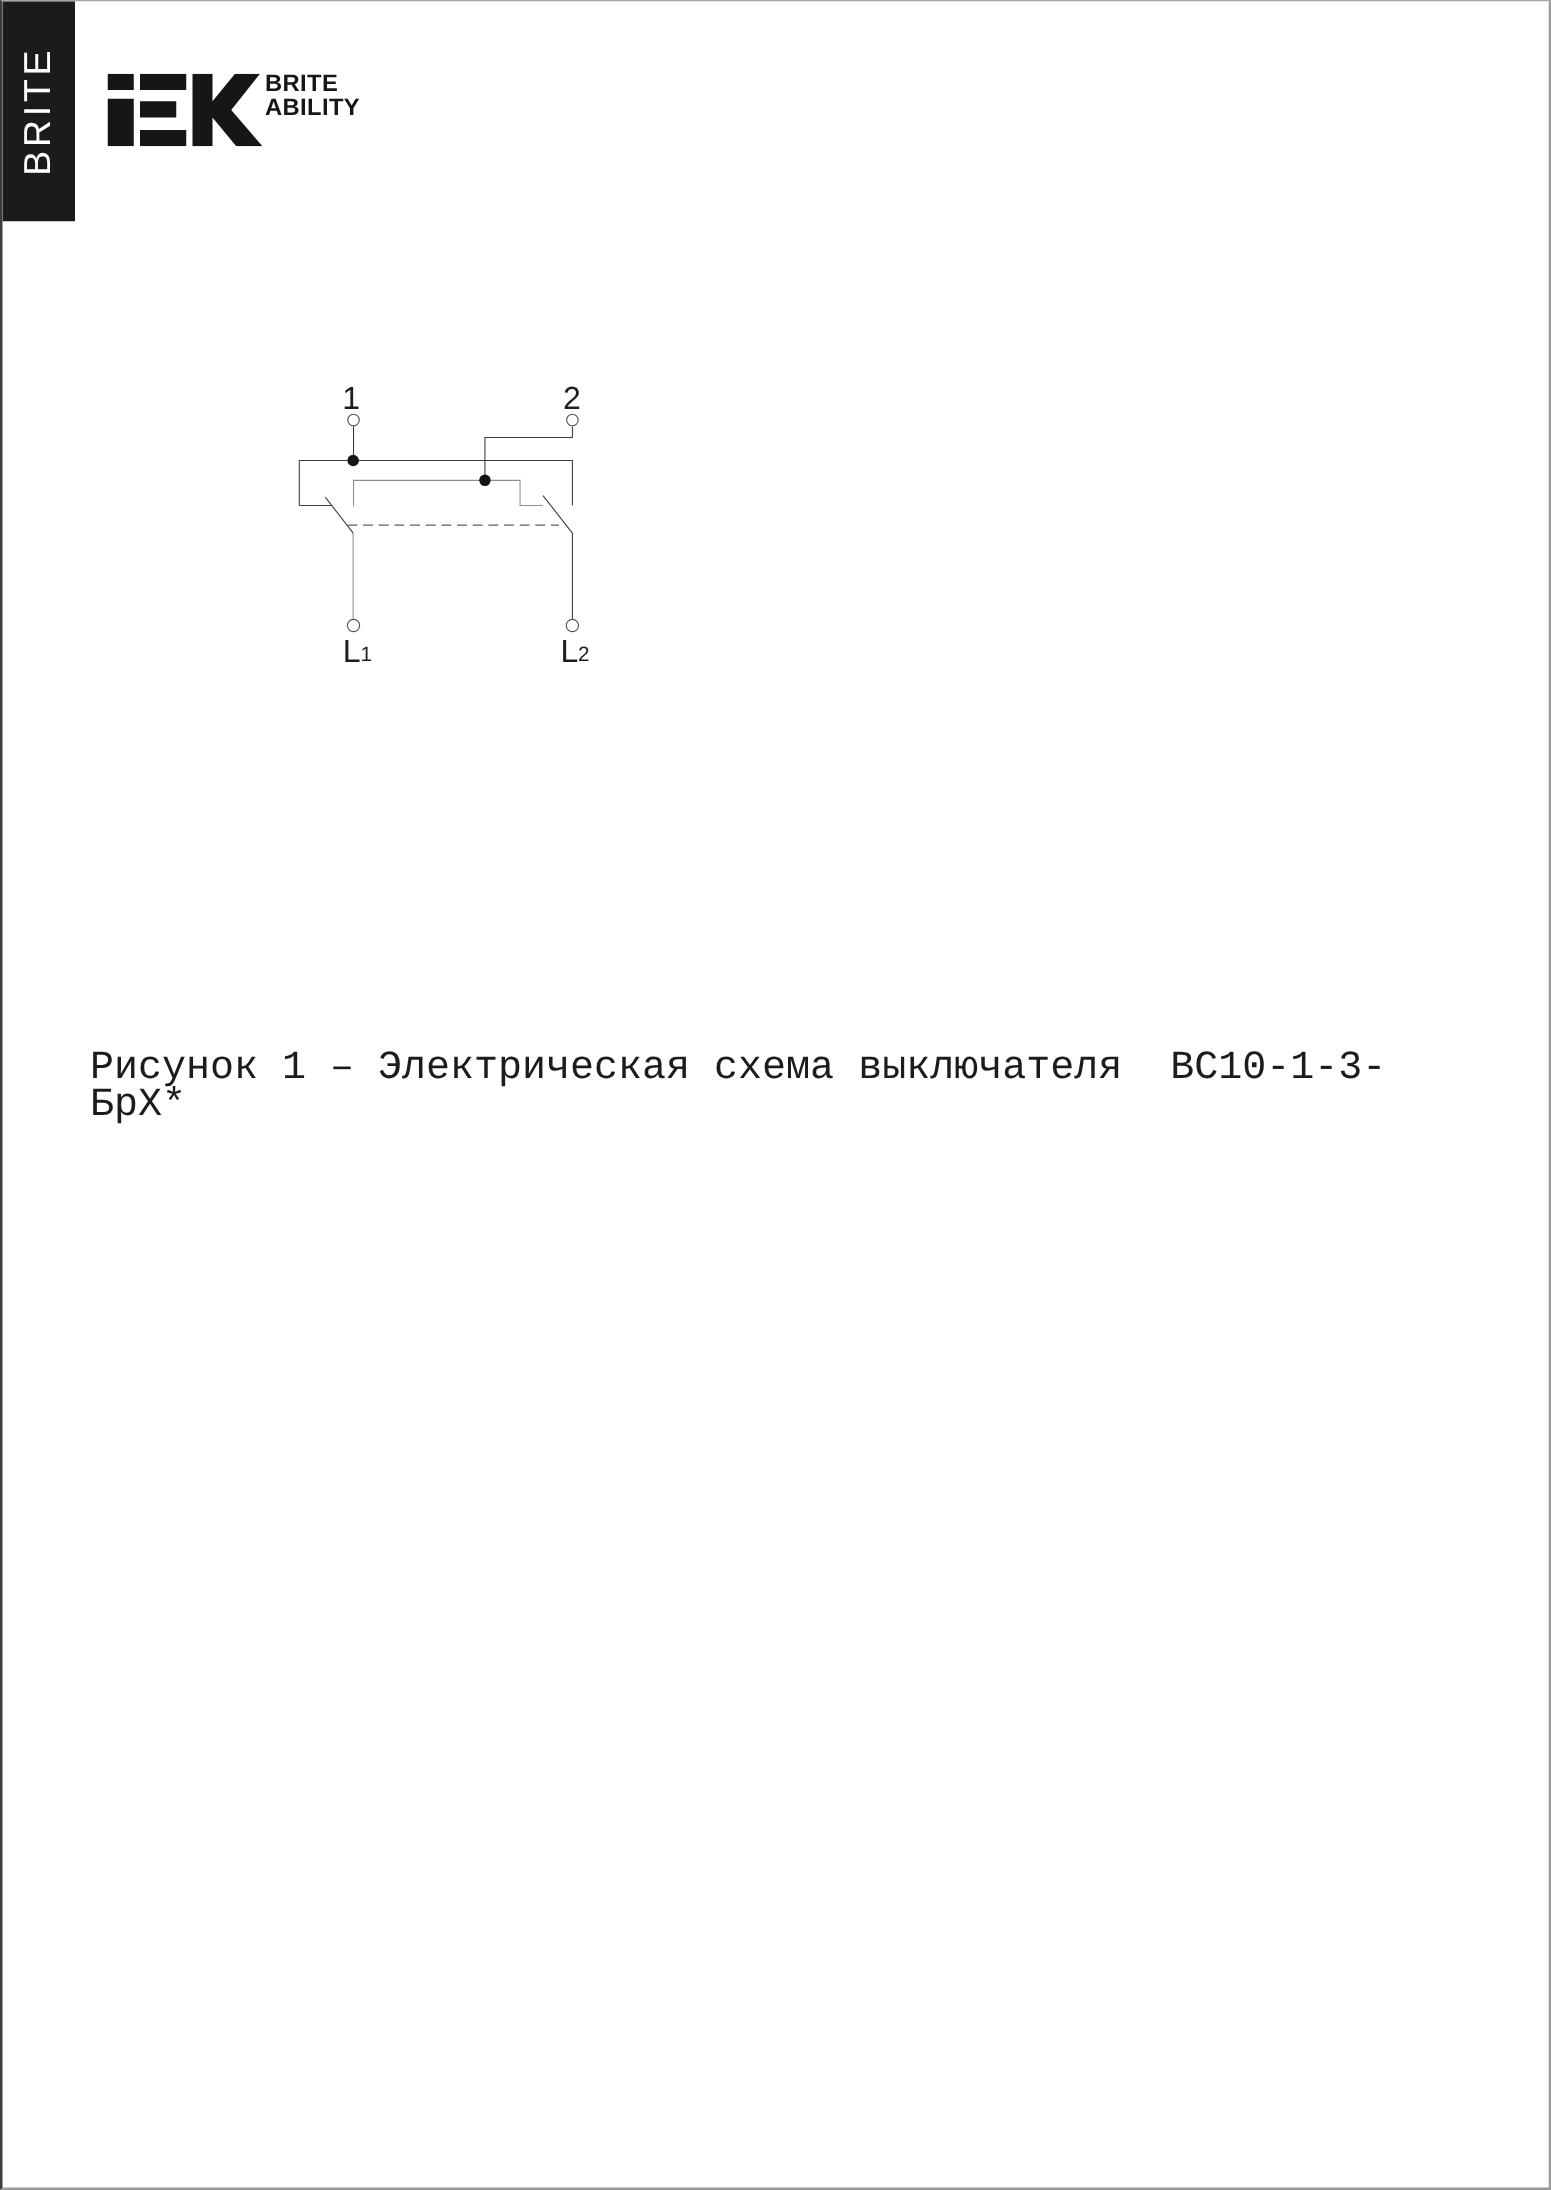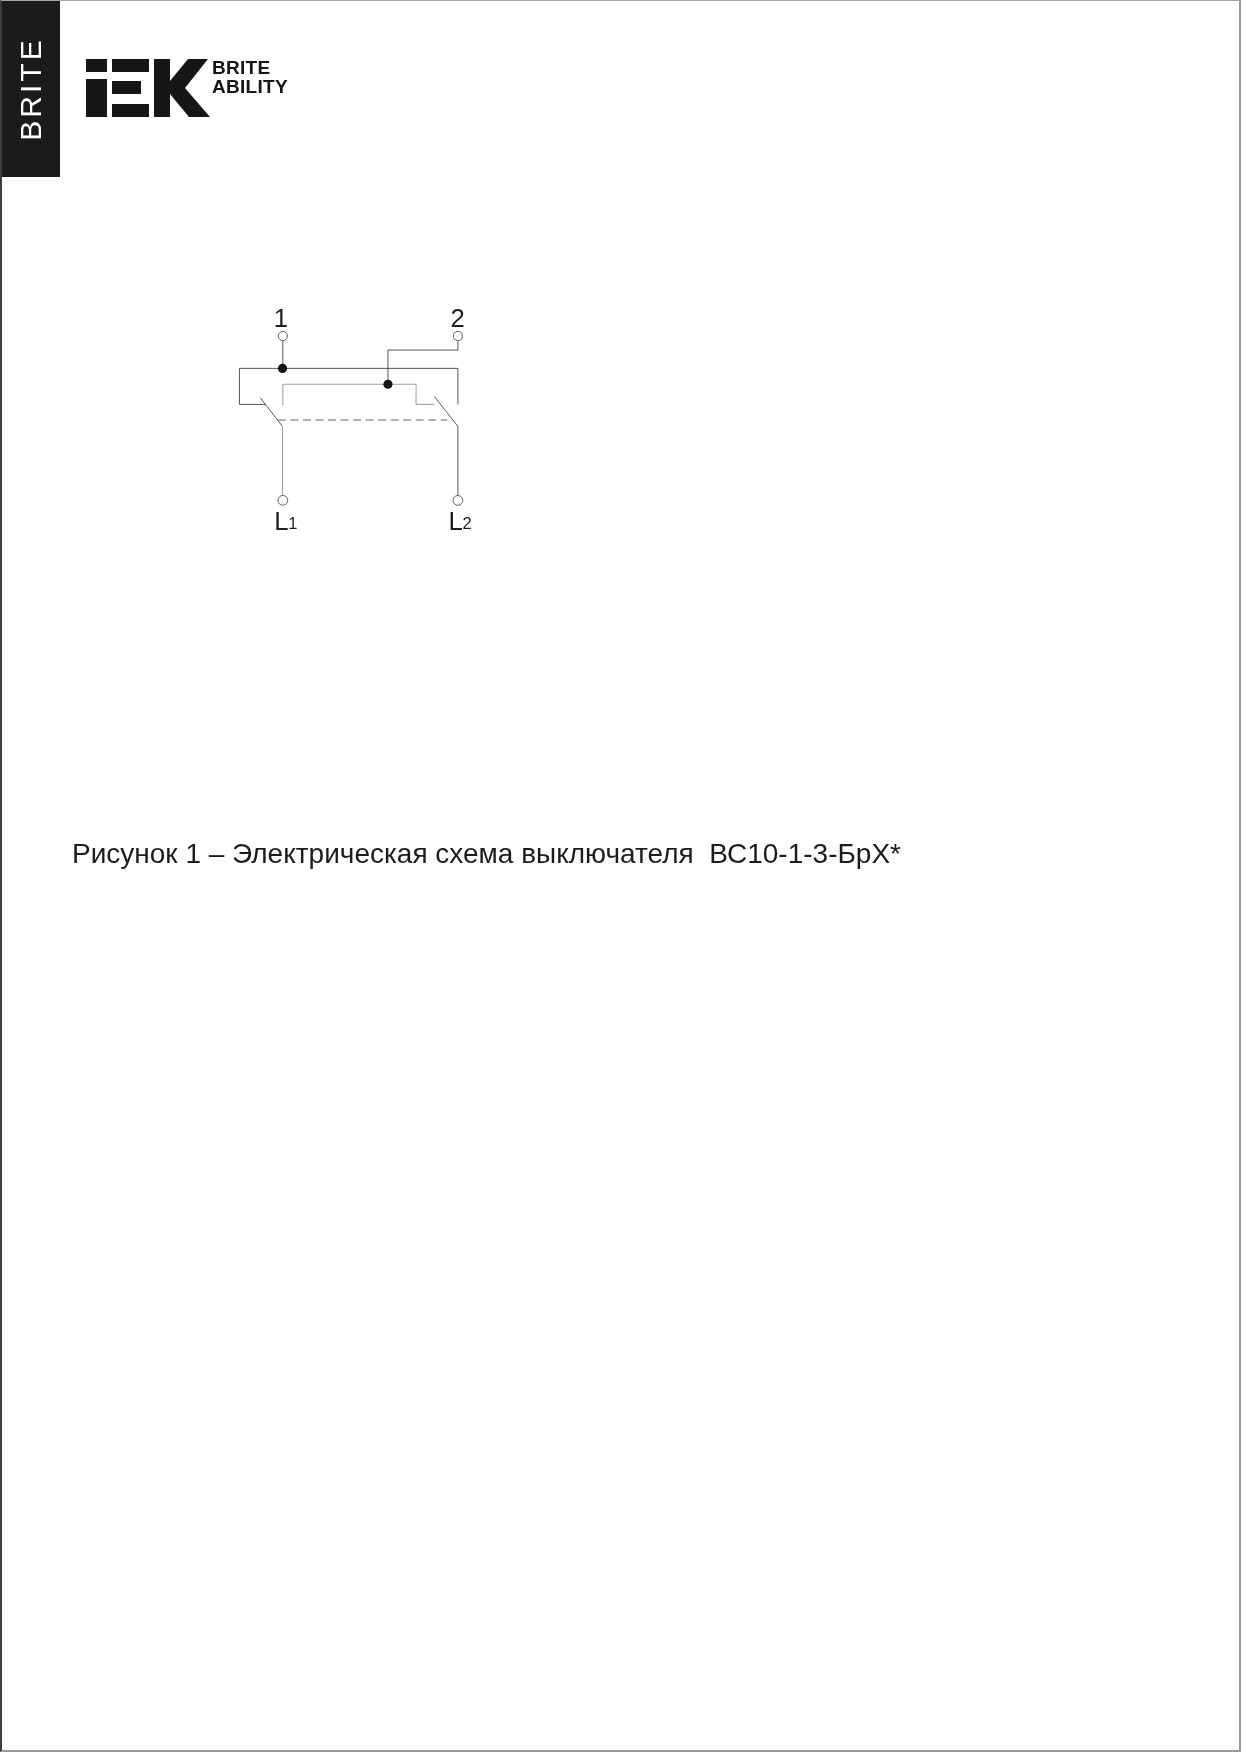--- a/index.html
+++ b/index.html
@@ -51,23 +51,24 @@
   
   .schematic {
     position: absolute;
     left: 150px; top: 280px;
   }
   .caption {
     position: absolute;
     left: 70px; top: 838px;
     width: 1100px;
     color: #1c1c1c;
-    font-size: 28px;
+    font-size: 32px;
     line-height: 30px;
     white-space: pre-wrap;
+    font-family: Liberation Mono, monospace;
   }
   svg text {
     font-family: "Liberation Sans", sans-serif;
     fill: #1e1e1e;
   }
 </style>
 </head>
 <body>
 
 <div class="page">

